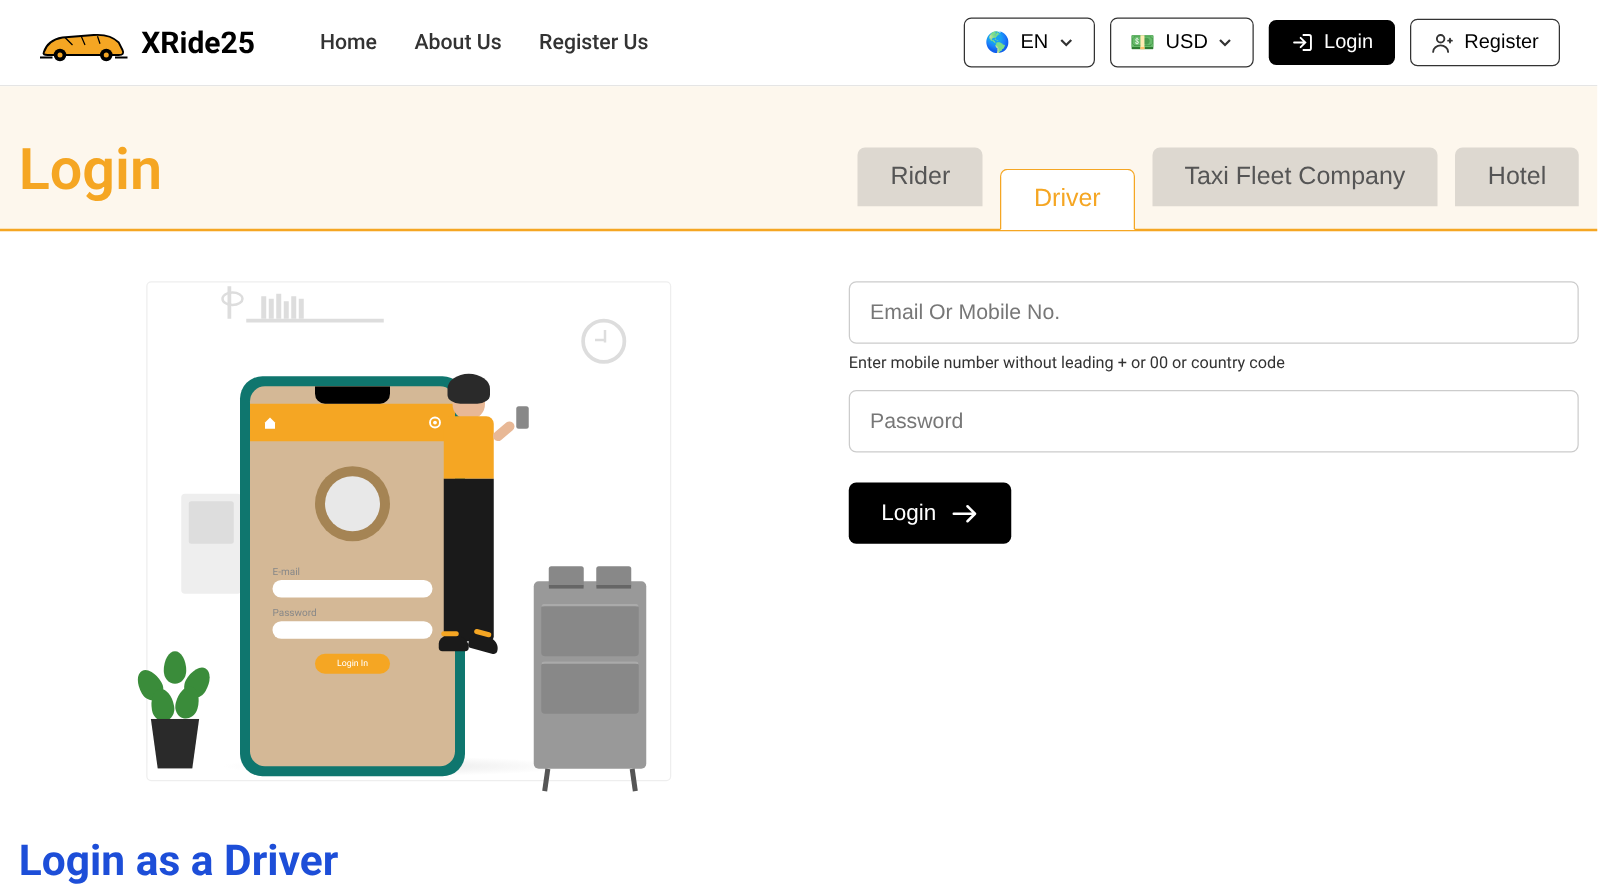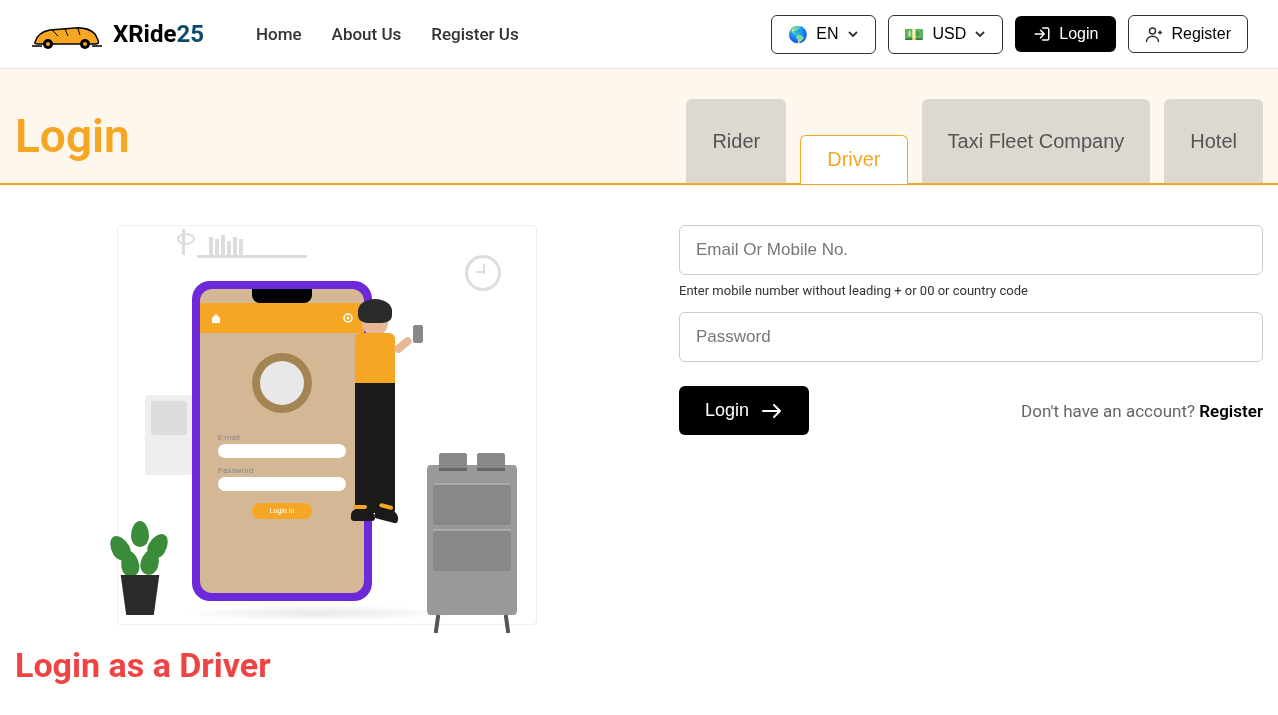--- a/index.html
+++ b/index.html
@@ -3,52 +3,52 @@
 <meta charset="utf-8">
 <style>
 * { margin: 0; padding: 0; box-sizing: border-box; }
 body { font-family: -apple-system, BlinkMacSystemFont, 'Segoe UI', Roboto, sans-serif; background: #fff; color: #333; }
 
 
 .header { display: flex; align-items: center; padding: 14px 30px; border-bottom: 1px solid #e5e5e5; gap: 20px; }
 .logo { display: flex; align-items: center; gap: 8px; }
 .logo-icon { width: 75px; height: 40px; position: relative; }
 .logo-text { font-size: 24px; font-weight: 700; color: #000; }
-.logo-text .orange { color: #0c4a6e; }
+.logo-text .orange { color: #000000; }
 .nav { display: flex; gap: 30px; margin-left: 32px; }
 .nav a { color: #333; text-decoration: none; font-size: 17px; font-weight: 500; }
 .header-right { display: flex; gap: 12px; margin-left: auto; align-items: center; }
 .btn-outline { display: flex; align-items: center; gap: 8px; padding: 9px 16px; border: 1px solid #333; border-radius: 6px; background: #fff; cursor: pointer; font-size: 16px; font-weight: 500; }
 .btn-solid { display: flex; align-items: center; gap: 8px; padding: 9px 18px; border: none; border-radius: 6px; background: #000; color: #fff; cursor: pointer; font-size: 16px; font-weight: 500; }
 .chevron-down { width: 12px; height: 12px; }
 
 
 .titlebar { display: flex; align-items: flex-end; justify-content: space-between; padding: 30px 15px 0 15px; background: #fdf7ed; border-bottom: 2px solid #f5a623; }
 .page-title { font-size: 46px; font-weight: 600; color: #f5a623; padding-bottom: 20px; }
-.tabs { display: flex; gap: 14px; }
+.tabs { display: flex; gap: 14px; align-items: center; }
 .tab { padding: 12px 26px; background: #ddd8d0; color: #555; font-size: 20px; font-weight: 500; border-radius: 6px 6px 0 0; cursor: pointer; border: none; }
 .tab.active { background: #fff; color: #f5a623; border: 1px solid #f5a623; border-bottom: 1px solid #fff; margin-bottom: -1px; margin-top: 36px; }
 
 
 .main { display: flex; padding: 40px 15px; gap: 40px; max-width: 1280px; }
 .left { flex: 0 0 50%; display: flex; flex-direction: column; align-items: flex-start; }
 .illustration { width: 420px; height: 400px; margin: 0 auto; position: relative; }
-.left h2 { font-size: 34px; font-weight: 700; color: #ef4444; margin-top: 20px; }
+.left h2 { font-size: 34px; font-weight: 700; color: #1d4ed8; margin-top: 44px; }
 .right { flex: 1; display: flex; flex-direction: column; gap: 14px; }
 .input-field { width: 100%; padding: 14px 16px; font-size: 17px; border: 1px solid #ccc; border-radius: 6px; color: #555; }
 .input-field::placeholder { color: #777; }
 .helper-text { font-size: 13px; color: #333; margin-top: -6px; }
 .forgot { text-align: right; font-size: 15px; color: #444; margin-top: -4px; cursor: pointer; }
 .form-footer { display: flex; justify-content: space-between; align-items: center; margin-top: 10px; }
 .login-btn { display: flex; align-items: center; gap: 12px; padding: 14px 26px; background: #000; color: #fff; border: none; border-radius: 6px; font-size: 18px; font-weight: 500; cursor: pointer; }
 .register-prompt { font-size: 17px; color: #666; }
 .register-prompt a { color: #000; font-weight: 600; text-decoration: none; cursor: pointer; }
 
 
-.phone { position: absolute; left: 75px; top: 56px; width: 180px; height: 320px; background: #6d28d9; border-radius: 18px; }
+.phone { position: absolute; left: 75px; top: 76px; width: 180px; height: 320px; background: #0f766e; border-radius: 18px; }
 .phone-inner { position: absolute; inset: 8px; background: #d4b896; border-radius: 12px; overflow: hidden; }
 .phone-notch { position: absolute; top: 0; left: 50%; transform: translateX(-50%); width: 60px; height: 14px; background: #000; border-radius: 0 0 8px 8px; }
 .phone-header { height: 30px; background: #f5a623; display: flex; align-items: center; justify-content: space-between; padding: 0 10px; margin-top: 14px; }
 .phone-avatar { width: 60px; height: 60px; background: #a58454; border-radius: 50%; margin: 20px auto; position: relative; }
 .phone-avatar::after { content: ''; position: absolute; inset: 8px; background: #e8e8e8; border-radius: 50%; }
 .phone-label { font-size: 8px; color: #888; margin: 4px 18px 2px; }
 .phone-input { height: 14px; background: #fff; border-radius: 8px; margin: 0 18px 8px; }
 .phone-btn { width: 60px; height: 16px; background: #f5a623; border-radius: 10px; margin: 12px auto; font-size: 7px; color: #fff; display: flex; align-items: center; justify-content: center; }
 .person { position: absolute; left: 245px; top: 80px; }
 .person-head { width: 26px; height: 30px; background: #e8b896; border-radius: 50% 50% 40% 40%; position: relative; }
@@ -232,18 +232,15 @@
     <input class="input-field" type="text" placeholder="Email Or Mobile No." style="">
     <div class="helper-text">Enter mobile number without leading + or 00 or country code</div>
     <input class="input-field" type="password" placeholder="Password" style="">
     <div class="form-footer">
       <button class="login-btn">
         <span>Login</span>
         <svg width="22" height="16" viewBox="0 0 22 16">
             <path d="M2 8 H18 M13 2 L19 8 L13 14" stroke="#fff" stroke-width="2" fill="none" stroke-linecap="round" stroke-linejoin="round"></path>
           </svg>
       </button>
-      <div class="register-prompt">
-        <span>Don't have an account? </span><a>Register</a>
-      </div>
     </div>
   </div>
 </div>
 
 </body></html>

